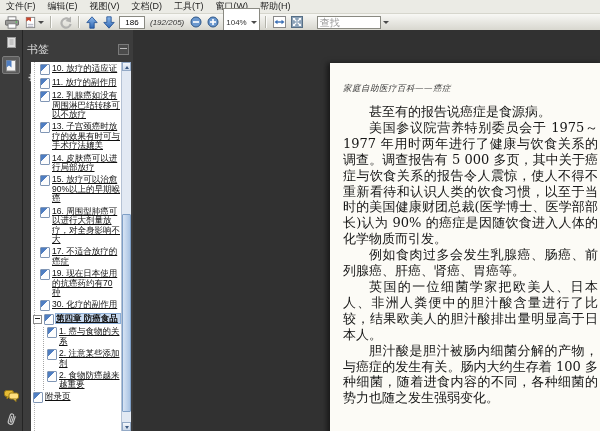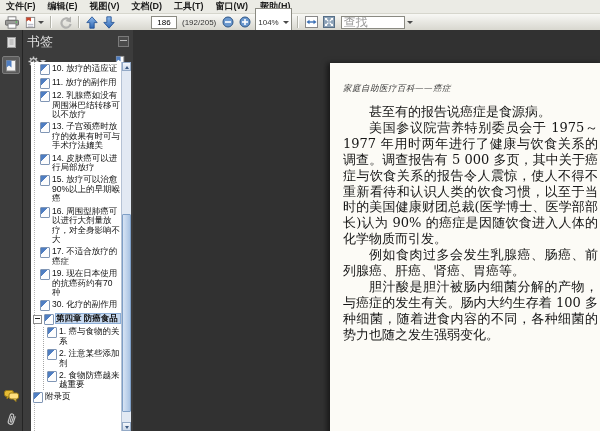--- a/index.html
+++ b/index.html
@@ -1,52 +1,52 @@
 <!DOCTYPE html>
 <html><head>
 <meta charset="utf-8">
 <style>
   html,body{margin:0;padding:0;background:#555;}
   .window{position:relative;width:600px;height:431px;overflow:hidden;background:#313131;
           font-family:"Liberation Sans",sans-serif;-webkit-font-smoothing:antialiased;}
   
   .menubar{height:13px;background:#ebebe5;border-bottom:1px solid #d6d6cd;display:flex;
            align-items:center;padding:0 6px;gap:12px;font-size:9px;color:#1d1d1d;}
-  .menu-item{cursor:default;white-space:nowrap;font-weight:bold;}
+  .menu-item{cursor:default;white-space:nowrap;}
   
   .toolbar{height:16px;background:linear-gradient(#f8f8f5,#d8d7cf);border-bottom:1px solid #8d8d86;
            display:flex;align-items:center;padding:0 4px;gap:3px;font-size:8px;color:#333;}
   .tsep{width:1px;height:12px;background:#b3b3aa;border-right:1px solid #fcfcfa;margin:0 2px;}
   .tbtn{display:flex;align-items:center;gap:1px;padding:1px 1px;border-radius:2px;}
   .caret{width:0;height:0;border-left:3px solid transparent;border-right:3px solid transparent;border-top:3px solid #4a4a4a;}
-  .pageinput{width:24px;height:11px;font-size:8px;text-align:center;border:1px solid #8a8a82;background:#fff;padding:0;margin-left:32px;}
-  .pagecount{white-space:nowrap;margin:10px 2px;}
+  .pageinput{width:24px;height:11px;font-size:8px;text-align:center;border:1px solid #8a8a82;background:#fff;padding:0;}
+  .pagecount{white-space:nowrap;margin:10px 2px;font-style:italic;}
   .zoombox{display:flex;align-items:center;background:#fff;border:1px solid #8a8a82;height:11px;padding:8px 2px;gap:4px;}
   .findwrap{display:flex;align-items:center;gap:2px;margin-left:2px;}
-  .findinput{width:58px;height:11px;font-size:12px;border:1px solid #8a8a82;background:#fff;padding:0 2px;color:#333;}
+  .findinput{width:58px;height:11px;font-size:10px;border:1px solid #8a8a82;background:#fff;padding:0 2px;color:#333;margin-left:8px;}
   .findinput::placeholder{color:#999;}
   
   .content{position:absolute;top:30px;left:0;right:0;bottom:0;background:#313131;}
   .navstrip{position:absolute;left:0;top:0;bottom:0;width:22px;background:#3c3c3c;border-right:1px solid #242424;
             display:flex;flex-direction:column;align-items:center;padding:3px 0;gap:5px;}
   .navtab{width:18px;height:18px;display:flex;align-items:center;justify-content:center;border-radius:2px;box-sizing:border-box;}
   .navtab.active{background:#5b5b5b;border:1px solid #7c7c7c;}
   .navspacer{flex:1;}
   
   .panel{position:absolute;left:23px;top:0;bottom:0;width:110px;background:#3c3c3c;}
-  .panel-header{height:15px;display:flex;align-items:center;padding:4px 4px;color:#ddd;font-size:13px;font-family:Liberation Mono, monospace;}
+  .panel-header{height:15px;display:flex;align-items:center;padding:12px 4px;color:#ddd;font-size:11px;font-family:Liberation Mono, monospace;}
   .ph-btn{margin-left:auto;width:9px;height:9px;border:1px solid #7a7a7a;background:#4b4b4b;position:relative;}
   .ph-btn::after{content:"";position:absolute;left:1px;right:1px;top:3px;border-top:1px solid #bbb;}
   .panel-tools{height:16px;display:flex;align-items:center;padding:0 4px;}
   .pt-right{margin-left:auto;}
   .tree-outer{position:absolute;top:32px;bottom:0;left:8px;right:2px;display:flex;}
   .tree{flex:1;background:#fff;position:relative;overflow:hidden;font-size:8.5px;line-height:9.6px;color:#101010;
         padding:2px 1px 0 2px;font-family:"Liberation Sans",sans-serif;}
   .guide{position:absolute;left:3px;top:0;bottom:0;border-left:1px dotted #b5b5b5;}
-  .row{display:flex;align-items:flex-start;margin:0 0 2.5px 0;position:relative;}
+  .row{display:flex;align-items:flex-start;margin:0 0 2.5px 0;position:relative;text-decoration:underline;}
   .row.lvl1{padding-left:7px;}
   .children{margin-left:10px;border-left:1px dotted #a8a8a8;}
   .children .row{padding-left:3px;}
   .bicon{flex:0 0 8px;width:8px;height:9px;margin:0 2px 0 0;border:1px solid #8096b5;border-radius:1px;
          background:linear-gradient(135deg,#4f7ec2 36%,#fdfdfd 36%);}
   .expander{flex:0 0 7px;width:7px;height:7px;border:1px solid #8a8a8a;background:#fff;margin:1px 2px 0 0;position:relative;}
   .expander::after{content:"";position:absolute;left:1px;right:1px;top:2px;border-top:1px solid #222;}
   .blabel{flex:1;}
   .chapter .blabel{font-weight:bold;}
   .sel .blabel{background:#c8daf1;outline:1px solid #8fb0d8;}
@@ -315,20 +315,21 @@
         </div>
       </div>
     </div>
 
     <div class="page">
       <div class="running-header">家庭自助医疗百科——癌症</div>
       <div class="docbody">
         <p>甚至有的报告说癌症是食源病。</p>
         <p>美国参议院营养特别委员会于 1975～1977 年用时两年进行了健康与饮食关系的调查。调查报告有 5 000 多页，其中关于癌症与饮食关系的报告令人震惊，使人不得不重新看待和认识人类的饮食习惯，以至于当时的美国健康财团总裁(医学博士、医学部部长)认为 90% 的癌症是因随饮食进入人体的化学物质而引发。</p>
         <p>例如食肉过多会发生乳腺癌、肠癌、前列腺癌、肝癌、肾癌、胃癌等。</p>
+        <p>英国的一位细菌学家把欧美人、日本人、非洲人粪便中的胆汁酸含量进行了比较，结果欧美人的胆汁酸排出量明显高于日本人。</p>
         <p>胆汁酸是胆汁被肠内细菌分解的产物，与癌症的发生有关。肠内大约生存着 100 多种细菌，随着进食内容的不同，各种细菌的势力也随之发生强弱变化。</p>
 
       </div>
 
     </div>
 
   </div>
 </div>
 
 </body></html>

